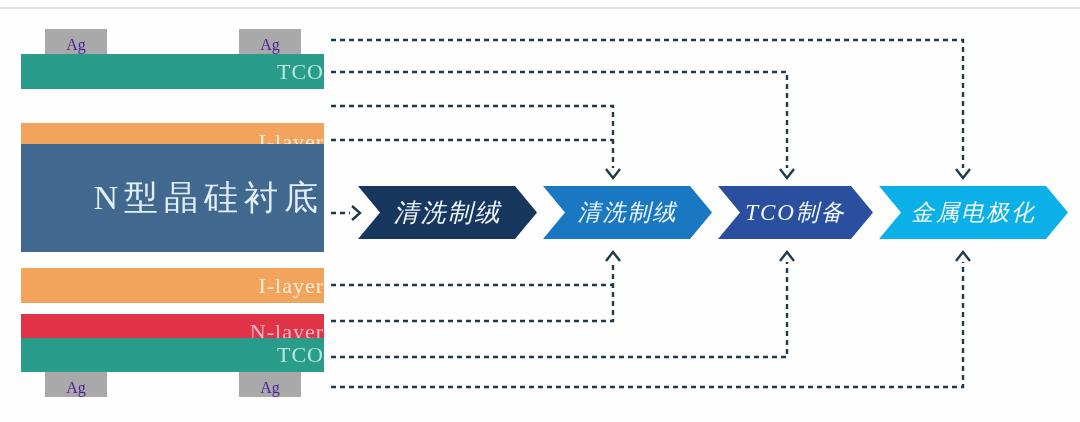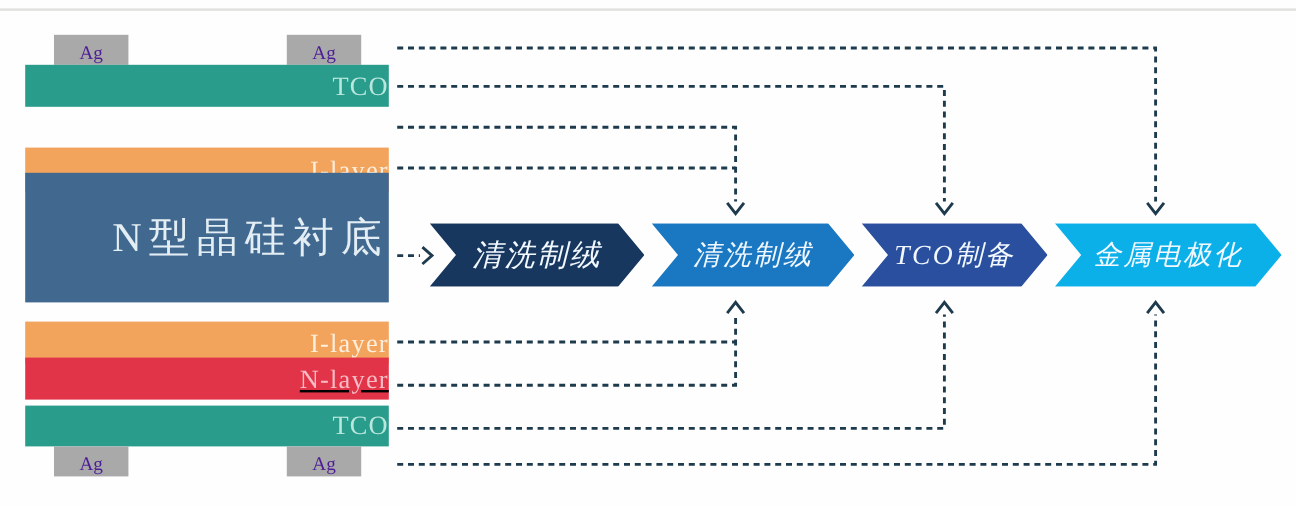--- a/index.html
+++ b/index.html
@@ -14,21 +14,21 @@
   .pad{width:62px;height:25px;background:#a9a9a9;display:flex;align-items:flex-end;justify-content:center;
        color:#4c1d95;font-size:16px;}
   .layer{left:21px;width:303px;display:flex;align-items:center;justify-content:flex-end;}
   .layer span{font-size:22px;letter-spacing:1px;}
   #layer-tco-top   {top:54px;height:35px;}  #layer-tco-top span{color:#b9e7dd;}
   #layer-p         {top:89px;height:34px;}  #layer-p span{color:#f7bcc5;}
   #layer-i-top     {top:123px;height:37px;} #layer-i-top span{color:#fdeedd;}
   #layer-substrate {top:144px;height:108px;}
   #layer-substrate span{font-size:34px;letter-spacing:6px;color:#e3edf4;}
   #layer-i-bot     {top:268px;height:35px;} #layer-i-bot span{color:#fdeedd;}
-  #layer-n         {top:298px;height:35px;text-decoration:underline;} #layer-n span{color:#f7bcc5;}
+  #layer-n         {top:314px;height:35px;} #layer-n span{color:#f7bcc5;}
   #layer-tco-bot   {top:338px;height:34px;} #layer-tco-bot span{color:#b9e7dd;}
   #pad-t1{left:45px;top:29px;}  #pad-t2{left:239px;top:29px;}
   #pad-b1{left:45px;top:372px;} #pad-b2{left:239px;top:372px;}
 
   
   .chev{top:186px;height:53px;display:flex;align-items:center;justify-content:center;
         color:#f2f8ff;font-size:23px;letter-spacing:2px;font-style:italic;}
   #step-1{left:358px;width:179px;font-size:25px;
           clip-path:polygon(0 0,157px 0,179px 50%,157px 100%,0 100%,22px 50%);}
   #step-2{left:543px;width:169px;

